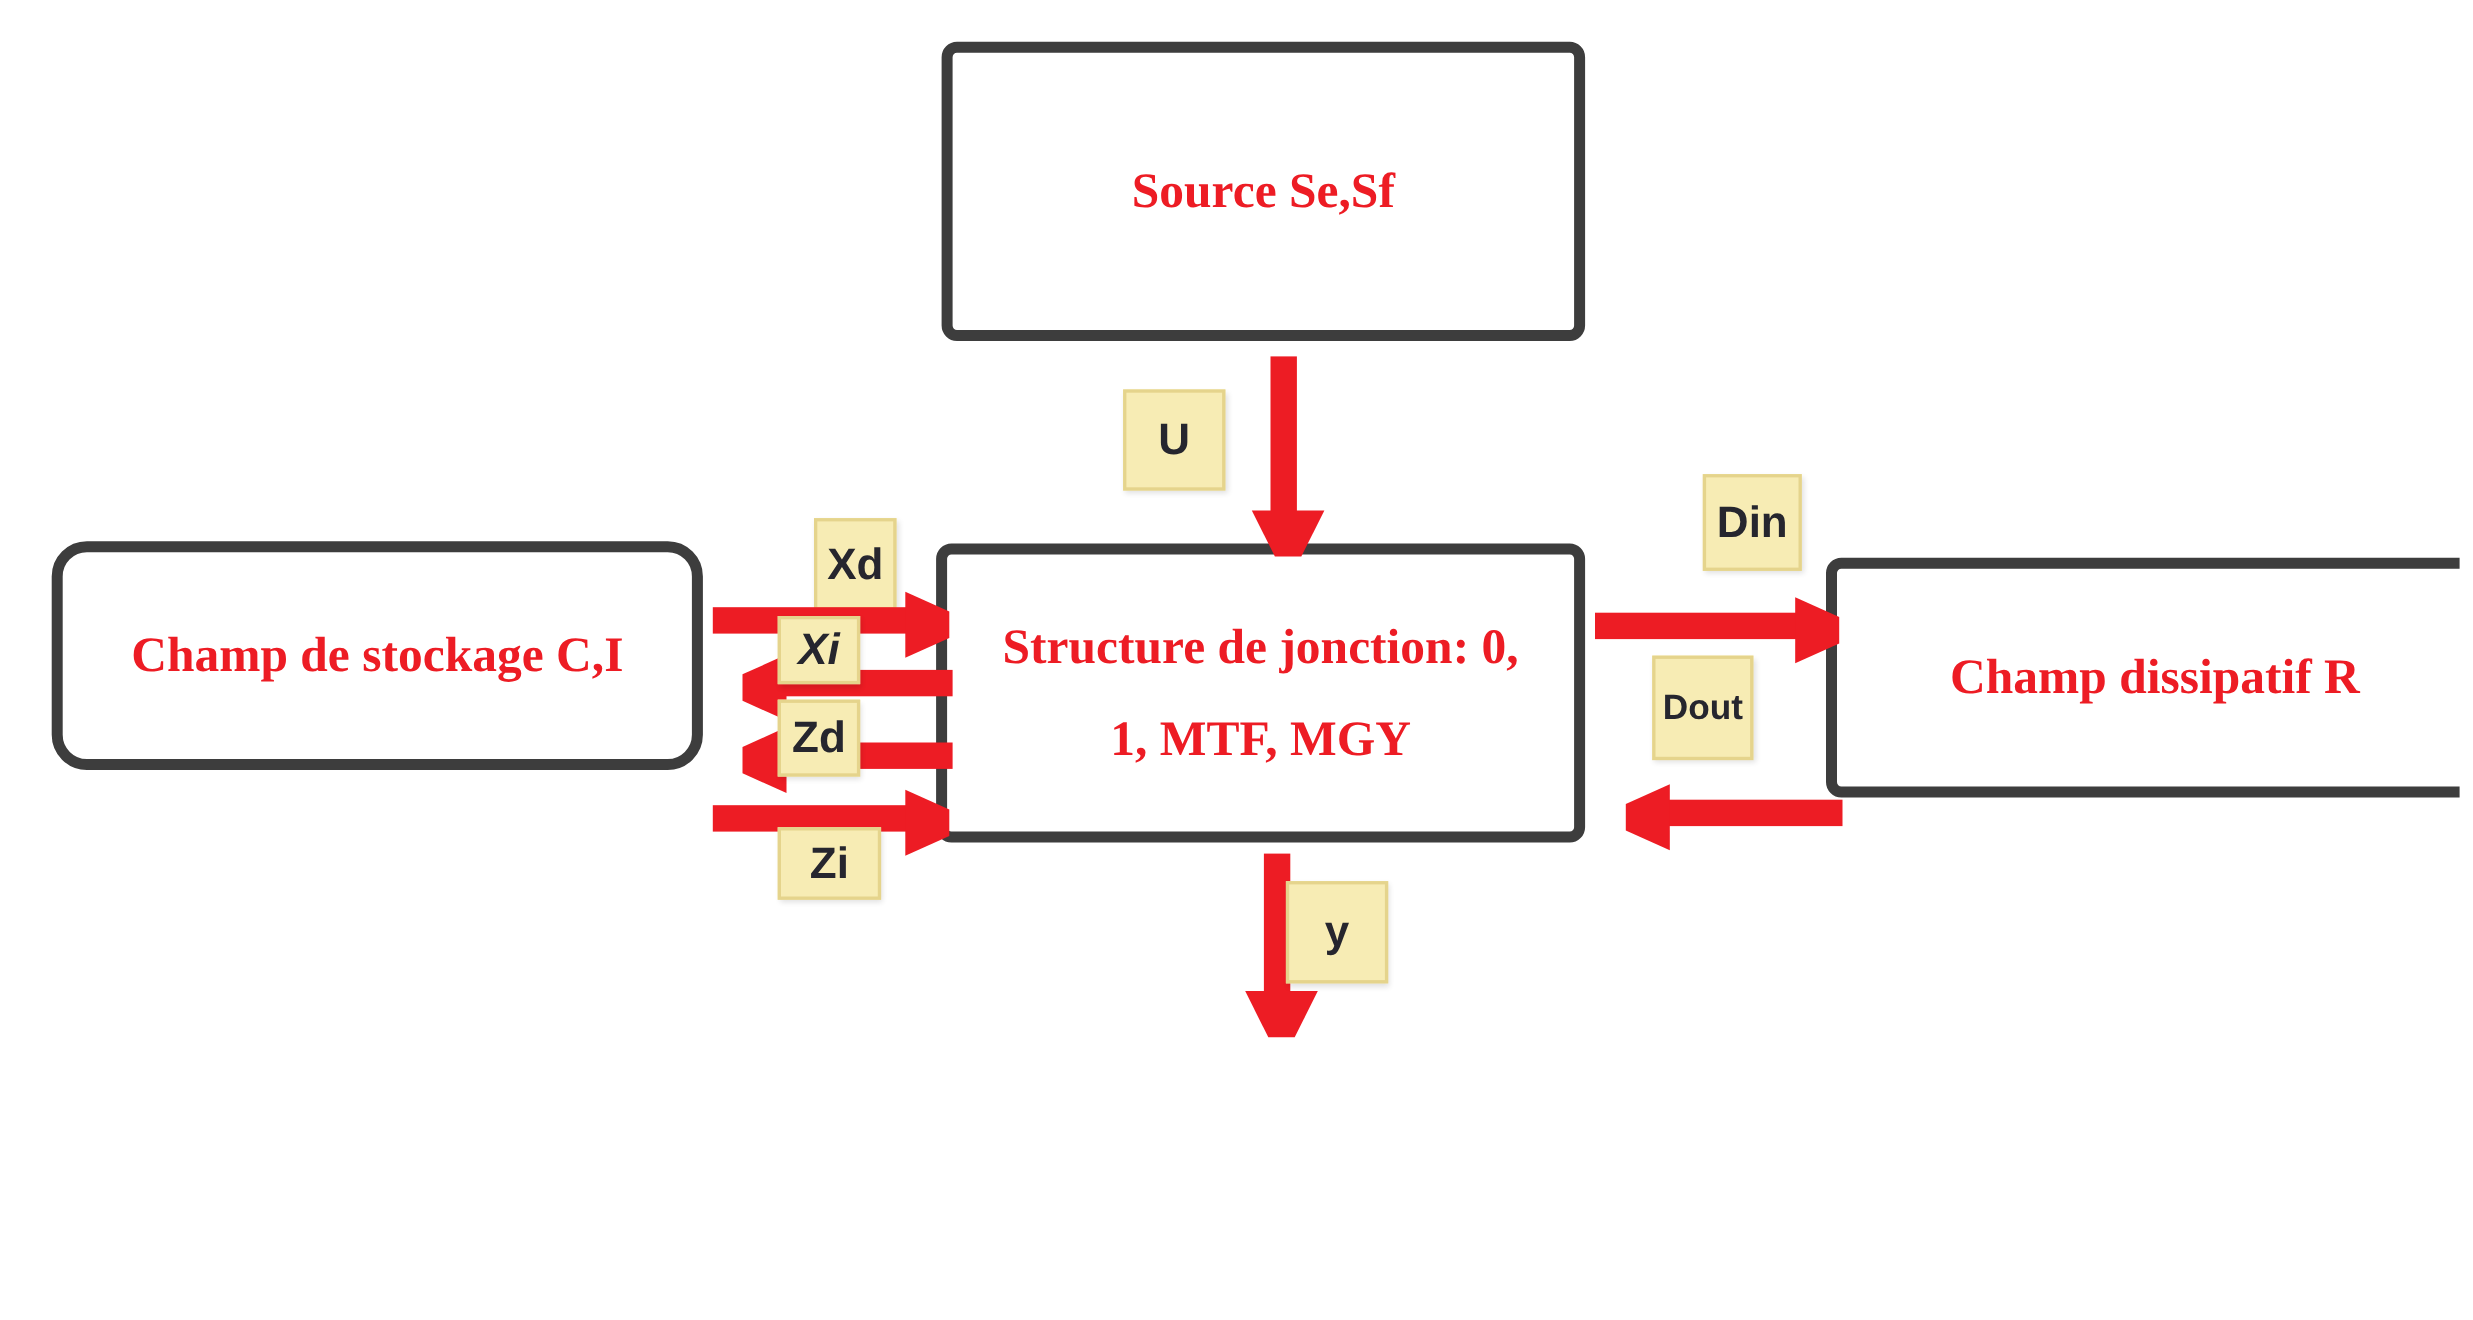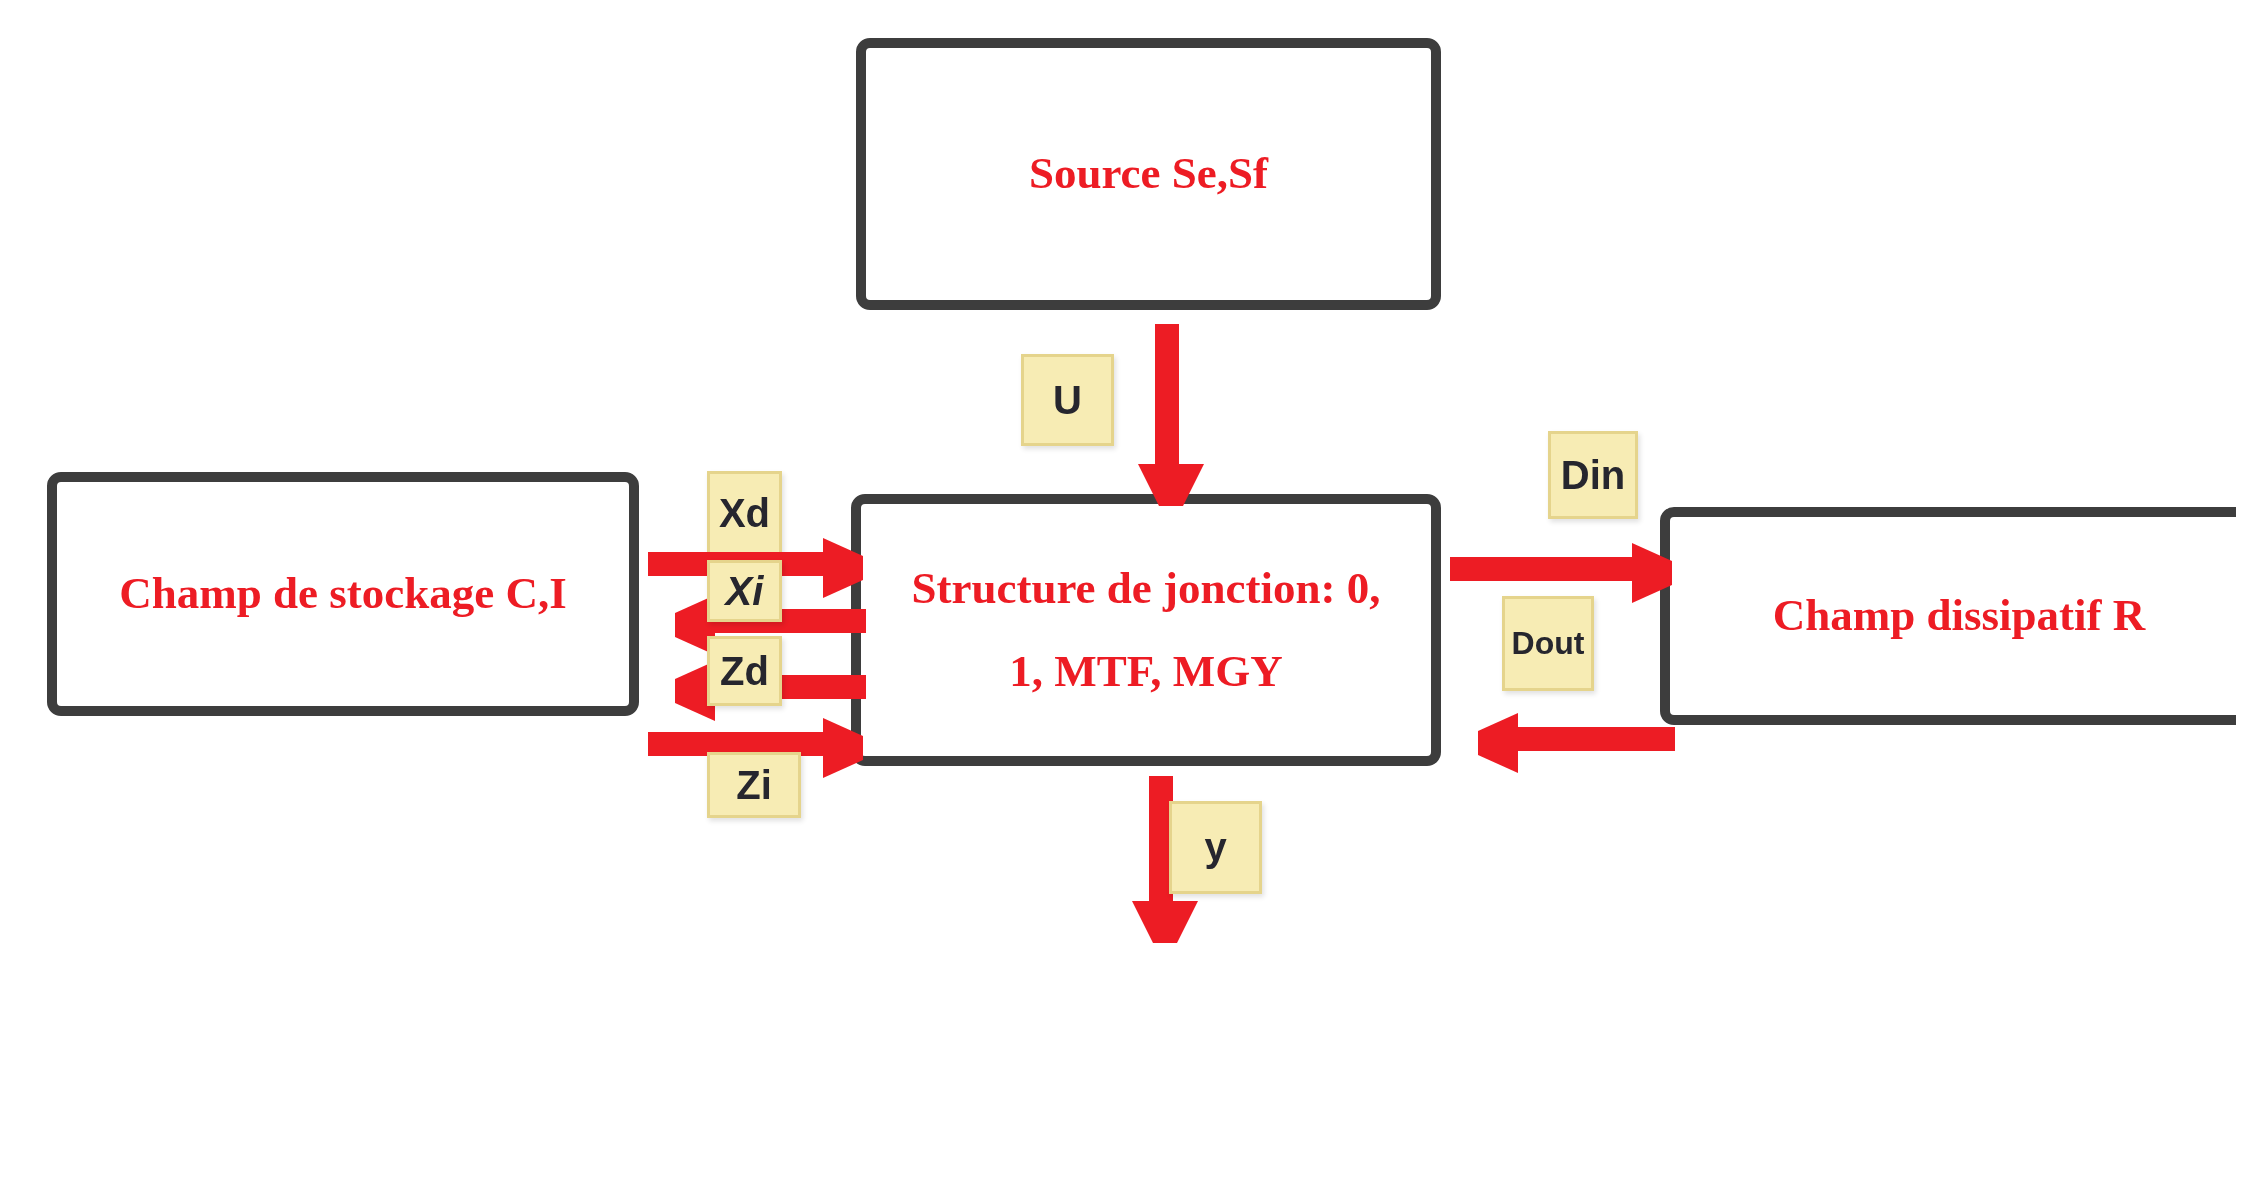--- a/index.html
+++ b/index.html
@@ -33,21 +33,21 @@
   }
   .box .box-label{
     font-family:"Liberation Serif","DejaVu Serif",serif;
     font-weight:bold;
     font-size:45px;
     line-height:1.32;
     color:var(--box-text);
     display:block;
   }
   #box-source    {left:832px;  top:14px;  width:585px; height:272px;}
-  #box-stockage  {left:23px;   top:448px; width:592px; height:244px;}
+  #box-stockage  {left:23px;   top:468px; width:592px; height:208px;border-radius:32px;}
   #box-jonction  {left:827px;  top:470px; width:590px; height:272px;}
   #box-dissipatif{left:1636px; top:483px; width:598px; height:218px;}
   #box-capteurs  {left:830px;  top:908px; width:592px; height:275px;}
   
   .arrow{position:absolute;z-index:2;}
   .line{position:absolute;background:var(--arrow-red);}
   .line-h{height:9px;}
   .line-v{width:9px;}
   .head{position:absolute;width:0;height:0;}
   .head-right{border-top:18px solid transparent;border-bottom:18px solid transparent;border-left:40px solid var(--arrow-red);}
@@ -58,21 +58,21 @@
     position:absolute;
     background:var(--note-bg);
     border:3px solid var(--note-border);
     box-shadow:2px 3px 5px rgba(0,0,0,0.12);
     display:flex;align-items:center;justify-content:center;
     font-weight:bold;
     font-size:40px;
     color:var(--note-text);
     z-index:3;
   }
-  #note-xd{z-index:1;} 
+  #note-xd{z-index:1;margin-left:33px;} 
 </style>
 </head>
 <body>
 
 <div class="canvas">
 
   <div class="box" id="box-source">
     <span class="box-label">Source Se,Sf</span>
   </div>
 

